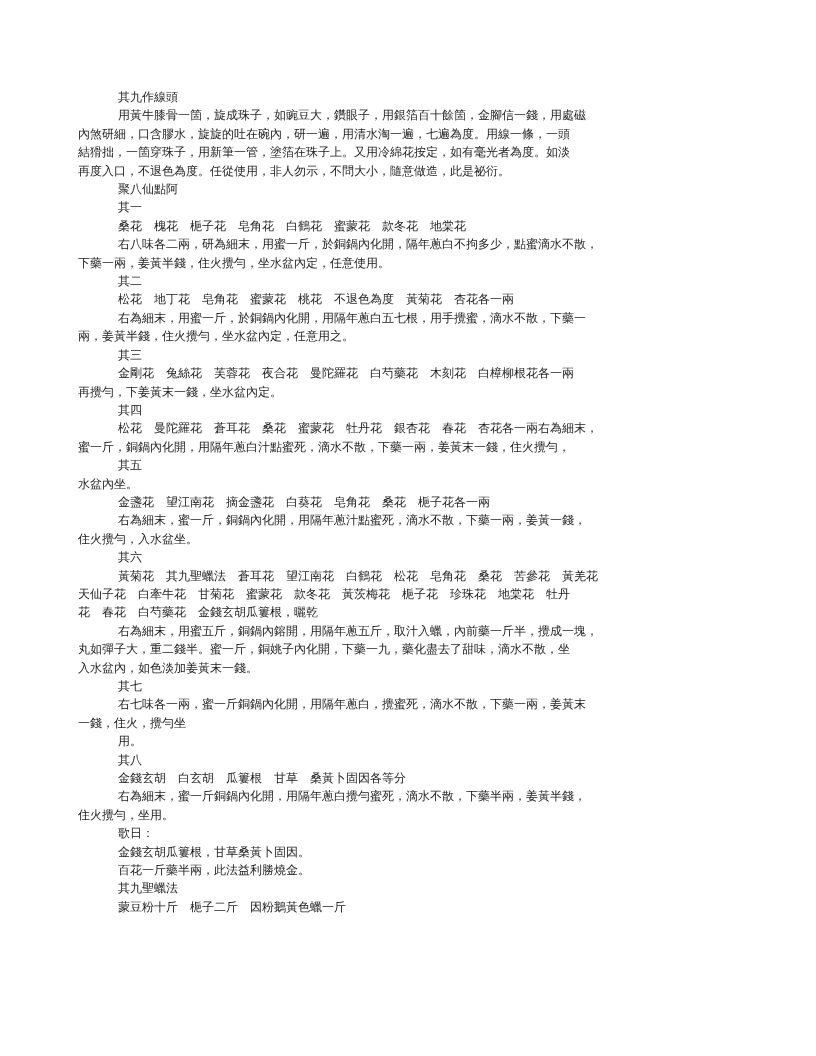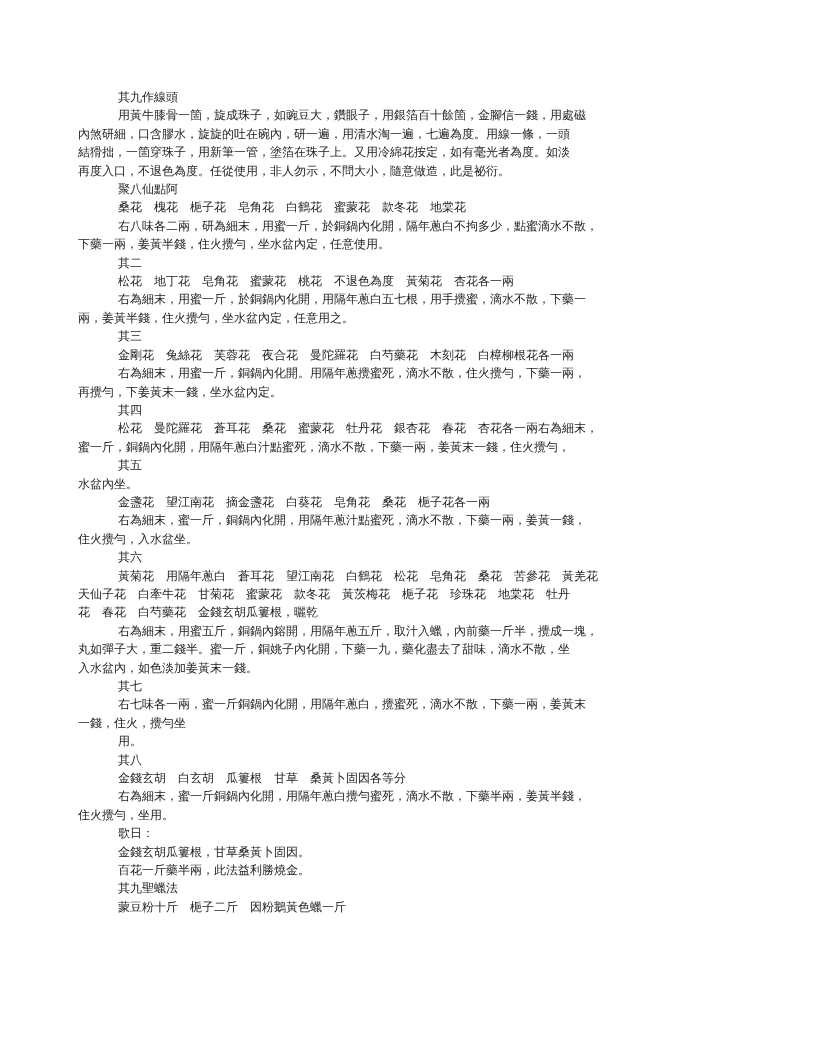--- a/index.html
+++ b/index.html
@@ -42,41 +42,41 @@
 <body style="background: rgb(255, 255, 255); color: rgb(28, 28, 28);">
 
 <main class="page">
   <section class="text-block" id="text-lines">
       <p class="line indent">其九作線頭</p>
       <p class="line indent">用黃牛膝骨一箇，旋成珠子，如豌豆大，鑽眼子，用銀箔百十餘箇，金腳信一錢，用處磁</p>
       <p class="line">內煞研細，口含膠水，旋旋的吐在碗內，研一遍，用清水淘一遍，七遍為度。用線一條，一頭</p>
       <p class="line">結猾拙，一箇穿珠子，用新筆一管，塗箔在珠子上。又用冷綿花按定，如有毫光者為度。如淡</p>
       <p class="line">再度入口，不退色為度。任從使用，非人勿示，不問大小，隨意做造，此是祕衍。</p>
       <p class="line indent">聚八仙點阿</p>
+      <p class="line indent">其一</p>
       <p class="line indent">桑花　槐花　梔子花　皂角花　白鶴花　蜜蒙花　款冬花　地棠花</p>
       <p class="line indent">右八味各二兩，研為細末，用蜜一斤，於銅鍋內化開，隔年蔥白不拘多少，點蜜滴水不散，</p>
       <p class="line">下藥一兩，姜黃半錢，住火攪勻，坐水盆內定，任意使用。</p>
       <p class="line indent">其二</p>
       <p class="line indent">松花　地丁花　皂角花　蜜蒙花　桃花　不退色為度　黃菊花　杏花各一兩</p>
       <p class="line indent">右為細末，用蜜一斤，於銅鍋內化開，用隔年蔥白五七根，用手攪蜜，滴水不散，下藥一</p>
       <p class="line">兩，姜黃半錢，住火攪勻，坐水盆內定，任意用之。</p>
       <p class="line indent">其三</p>
       <p class="line indent">金剛花　兔絲花　芙蓉花　夜合花　曼陀羅花　白芍藥花　木刻花　白樟柳根花各一兩</p>
-      <p class="line indent">右為細末，用蜜一斤，銅鍋內化開。用隔年蔥攪蜜死，滴水不散，住火攪勻，下藥一兩，</p>
       <p class="line">再攪勻，下姜黃末一錢，坐水盆內定。</p>
       <p class="line indent">其四</p>
       <p class="line indent">松花　曼陀羅花　蒼耳花　桑花　蜜蒙花　牡丹花　銀杏花　春花　杏花各一兩右為細末，</p>
       <p class="line">蜜一斤，銅鍋內化開，用隔年蔥白汁點蜜死，滴水不散，下藥一兩，姜黃末一錢，住火攪勻，</p>
       <p class="line indent">其五</p>
       <p class="line">水盆內坐。</p>
       <p class="line indent">金盞花　望江南花　摘金盞花　白葵花　皂角花　桑花　梔子花各一兩</p>
       <p class="line indent">右為細末，蜜一斤，銅鍋內化開，用隔年蔥汁點蜜死，滴水不散，下藥一兩，姜黃一錢，</p>
       <p class="line">住火攪勻，入水盆坐。</p>
       <p class="line indent">其六</p>
-      <p class="line indent">黃菊花　用隔年蔥白　蒼耳花　望江南花　白鶴花　松花　皂角花　桑花　苦參花　黃羌花</p>
+      <p class="line indent">黃菊花　其九聖蠟法　蒼耳花　望江南花　白鶴花　松花　皂角花　桑花　苦參花　黃羌花</p>
       <p class="line">天仙子花　白牽牛花　甘菊花　蜜蒙花　款冬花　黃茨梅花　梔子花　珍珠花　地棠花　牡丹</p>
       <p class="line">花　春花　白芍藥花　金錢玄胡瓜簍根，曬乾</p>
       <p class="line indent">右為細末，用蜜五斤，銅鍋內鎔開，用隔年蔥五斤，取汁入蠟，內前藥一斤半，攪成一塊，</p>
       <p class="line">丸如彈子大，重二錢半。蜜一斤，銅姚子內化開，下藥一九，藥化盡去了甜味，滴水不散，坐</p>
       <p class="line">入水盆內，如色淡加姜黃末一錢。</p>
       <p class="line indent">其七</p>
       <p class="line indent">右七味各一兩，蜜一斤銅鍋內化開，用隔年蔥白，攪蜜死，滴水不散，下藥一兩，姜黃末</p>
       <p class="line">一錢，住火，攪勻坐</p>
       <p class="line indent">用。</p>
       <p class="line indent">其八</p>

